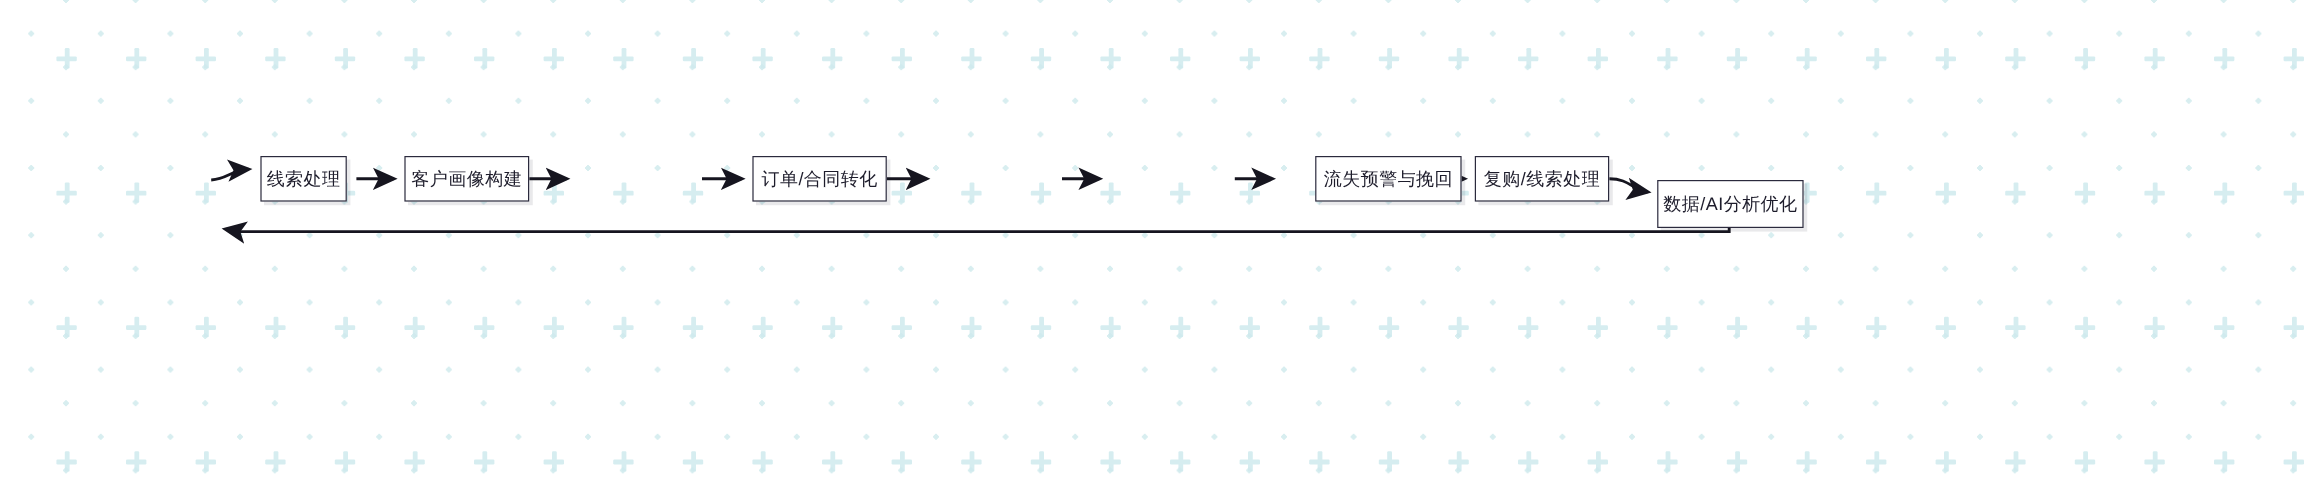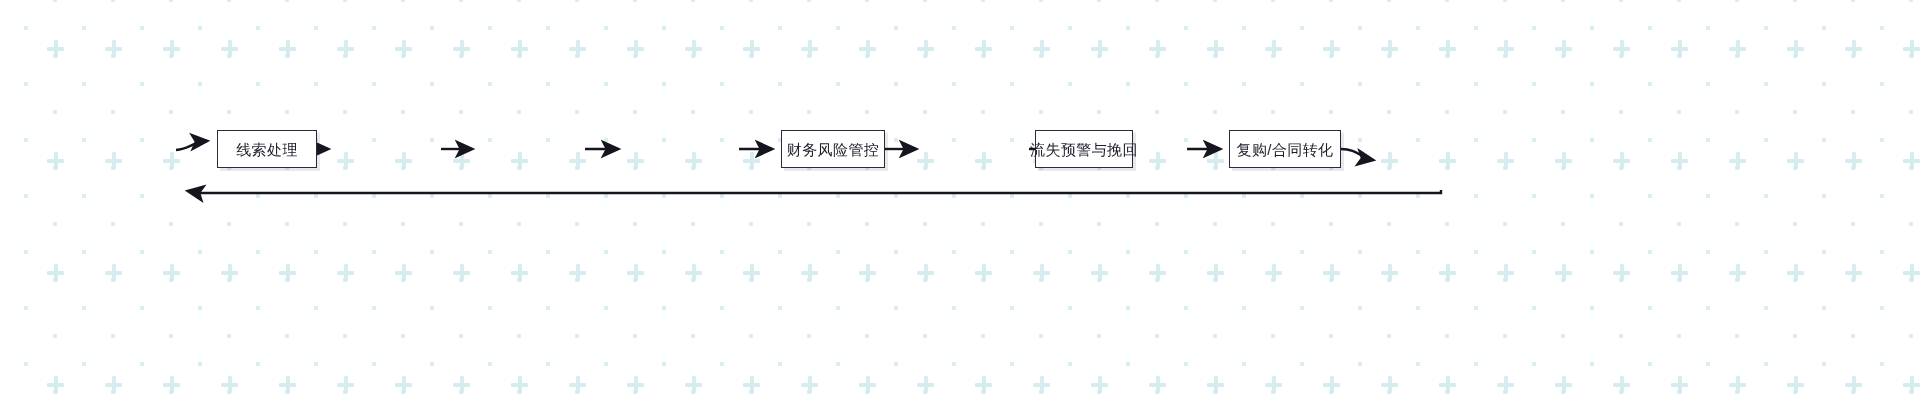--- a/index.html
+++ b/index.html
@@ -228,34 +228,40 @@
       <path d="M739,149 L772,149"></path>
       <path d="M885,149 L916,149"></path>
       <path d="M1029,149 L1060,149"></path>
       <path d="M1187,149 L1220,149"></path>
       <path d="M1341,149 C1358,149 1360,158 1373,160"></path>
       <path d="M1441,190 L1441,193 L200,193 L188,191"></path>
     </g>
   </svg>
 
 
-  <div class="node" style="left:217px; top:130px; width:100px;  height:38px;">
+  <div class="node" style="left:217px; top:130px; width:72px;  height:38px;">
     <span>线索处理</span>
   </div>
 
-
-
-
-  <div class="node" style="left:781px; top:130px; width:104px; height:38px;">
-    <span>财务风险管控</span>
-  </div>
-
-
-  <div class="node" style="left:1035px; top:130px; width:98px; height:38px;">
+  <div class="node" style="left:337px; top:130px; width:104px; height:38px;">
+    <span>客户画像构建</span>
+  </div>
+
+
+  <div class="node" style="left:627px; top:130px; width:112px; height:38px;">
+    <span>订单/合同转化</span>
+  </div>
+
+
+
+  <div class="node" style="left:1096px; top:130px; width:122px; height:38px;">
     <span>流失预警与挽回</span>
   </div>
 
   <div class="node" style="left:1229px; top:130px; width:112px; height:38px;">
-    <span>复购/合同转化</span>
-  </div>
-
+    <span>复购/线索处理</span>
+  </div>
+
+  <div class="node" style="left:1381px; top:150px; width:122px; height:40px;">
+    <span>数据/AI分析优化</span>
+  </div>
 
 </div>
 
 </body></html>

